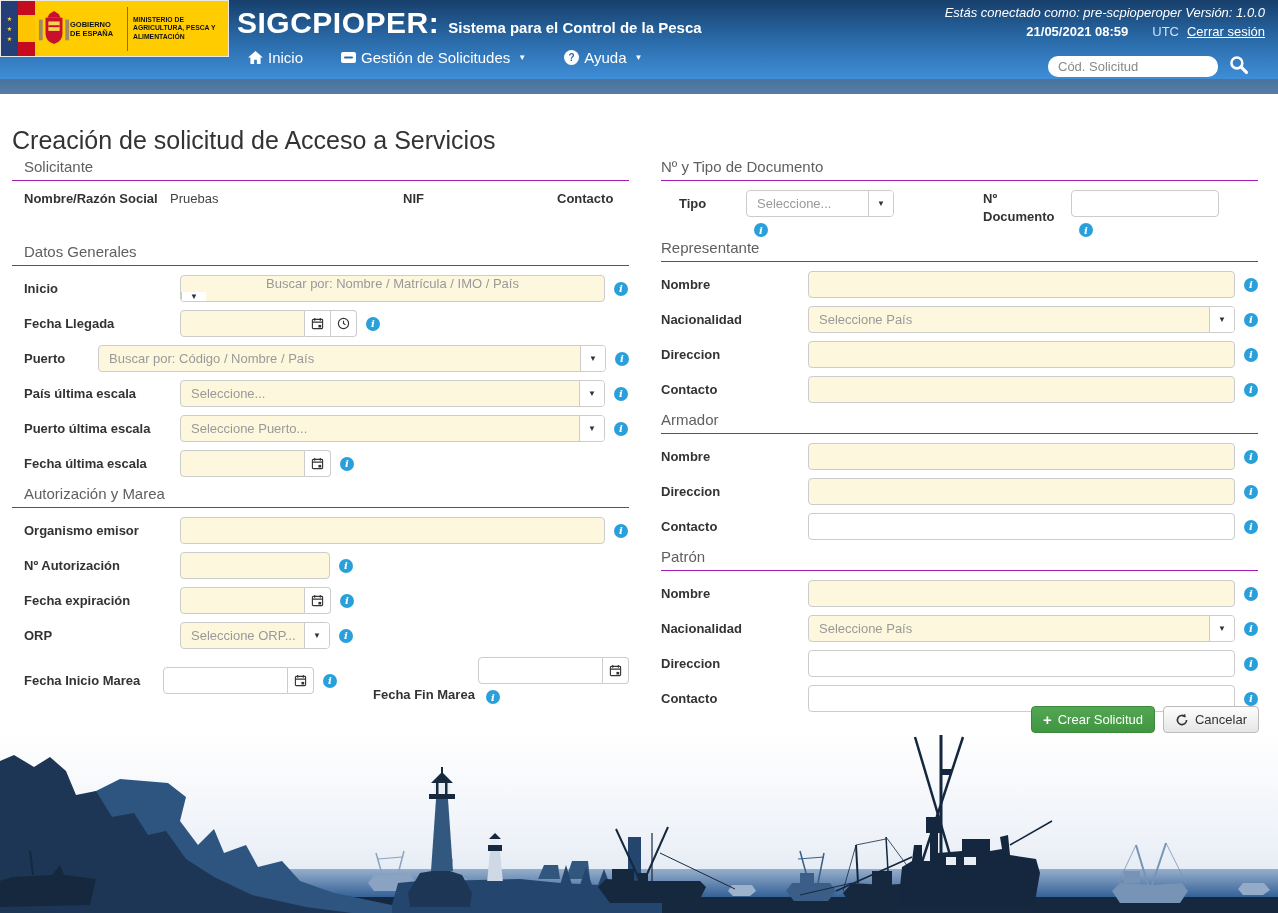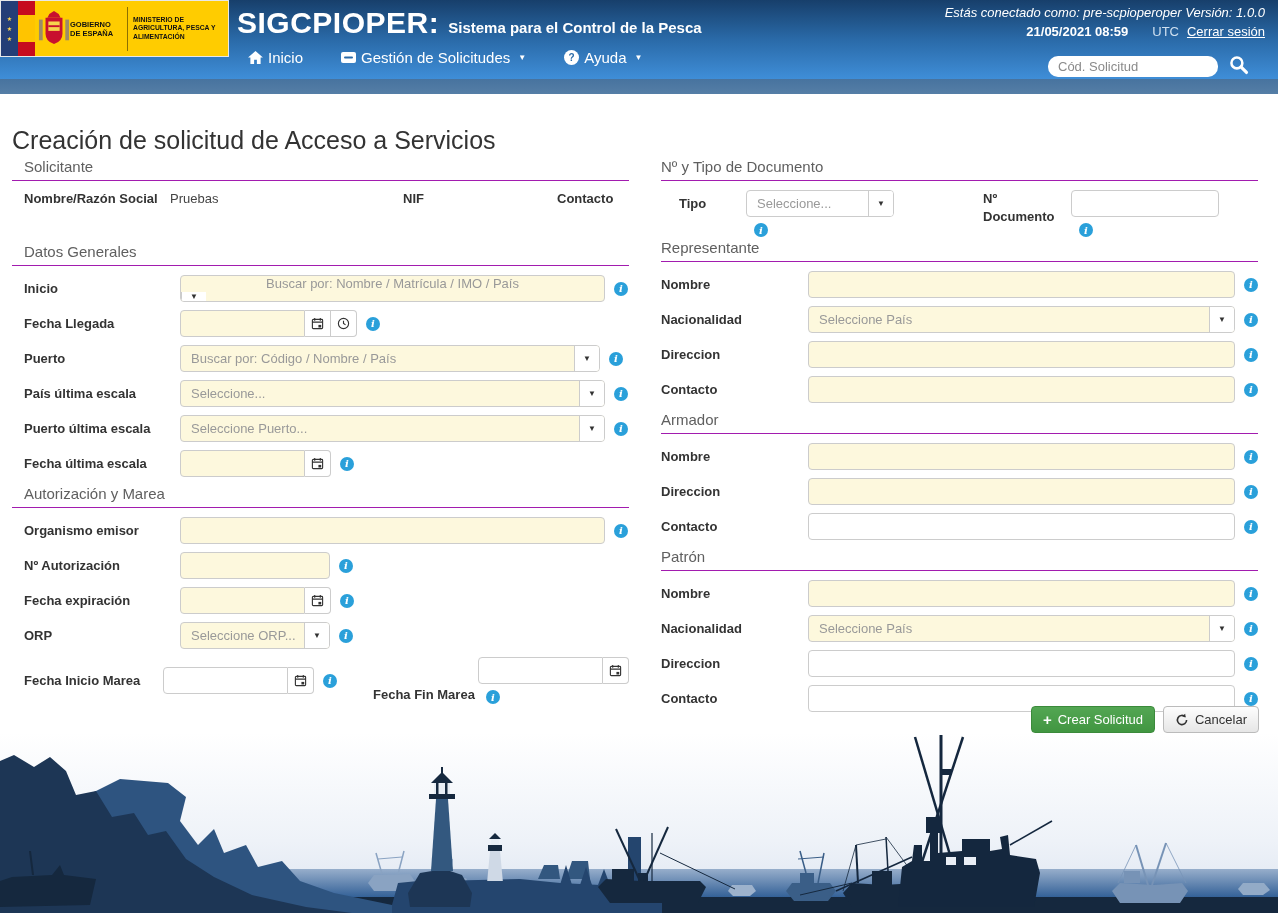--- a/index.html
+++ b/index.html
@@ -237,21 +237,21 @@
                       <path d="M7 4v3l2.2 1.3" fill="none" stroke="#333" stroke-width="1.2"></path>
                     </svg>
                   </span>
                 </div>
               </div>
               <span class="info">i</span>
             </div>
             <div class="frow">
               <label class="flabel">Puerto</label>
               <div class="ctrl">
-                <div class="select yellow" style="width: 420px;">
+                <div class="select yellow" style="width: 508px;">
                   <span class="ph">Buscar por: Código / Nombre / País</span>
                   <span class="caret-box">▼</span>
                 </div>
               </div>
               <span class="info">i</span>
             </div>
             <div class="frow">
               <label class="flabel">País última escala</label>
               <div class="ctrl">
                 <div class="select yellow" style="width: 425px;">

